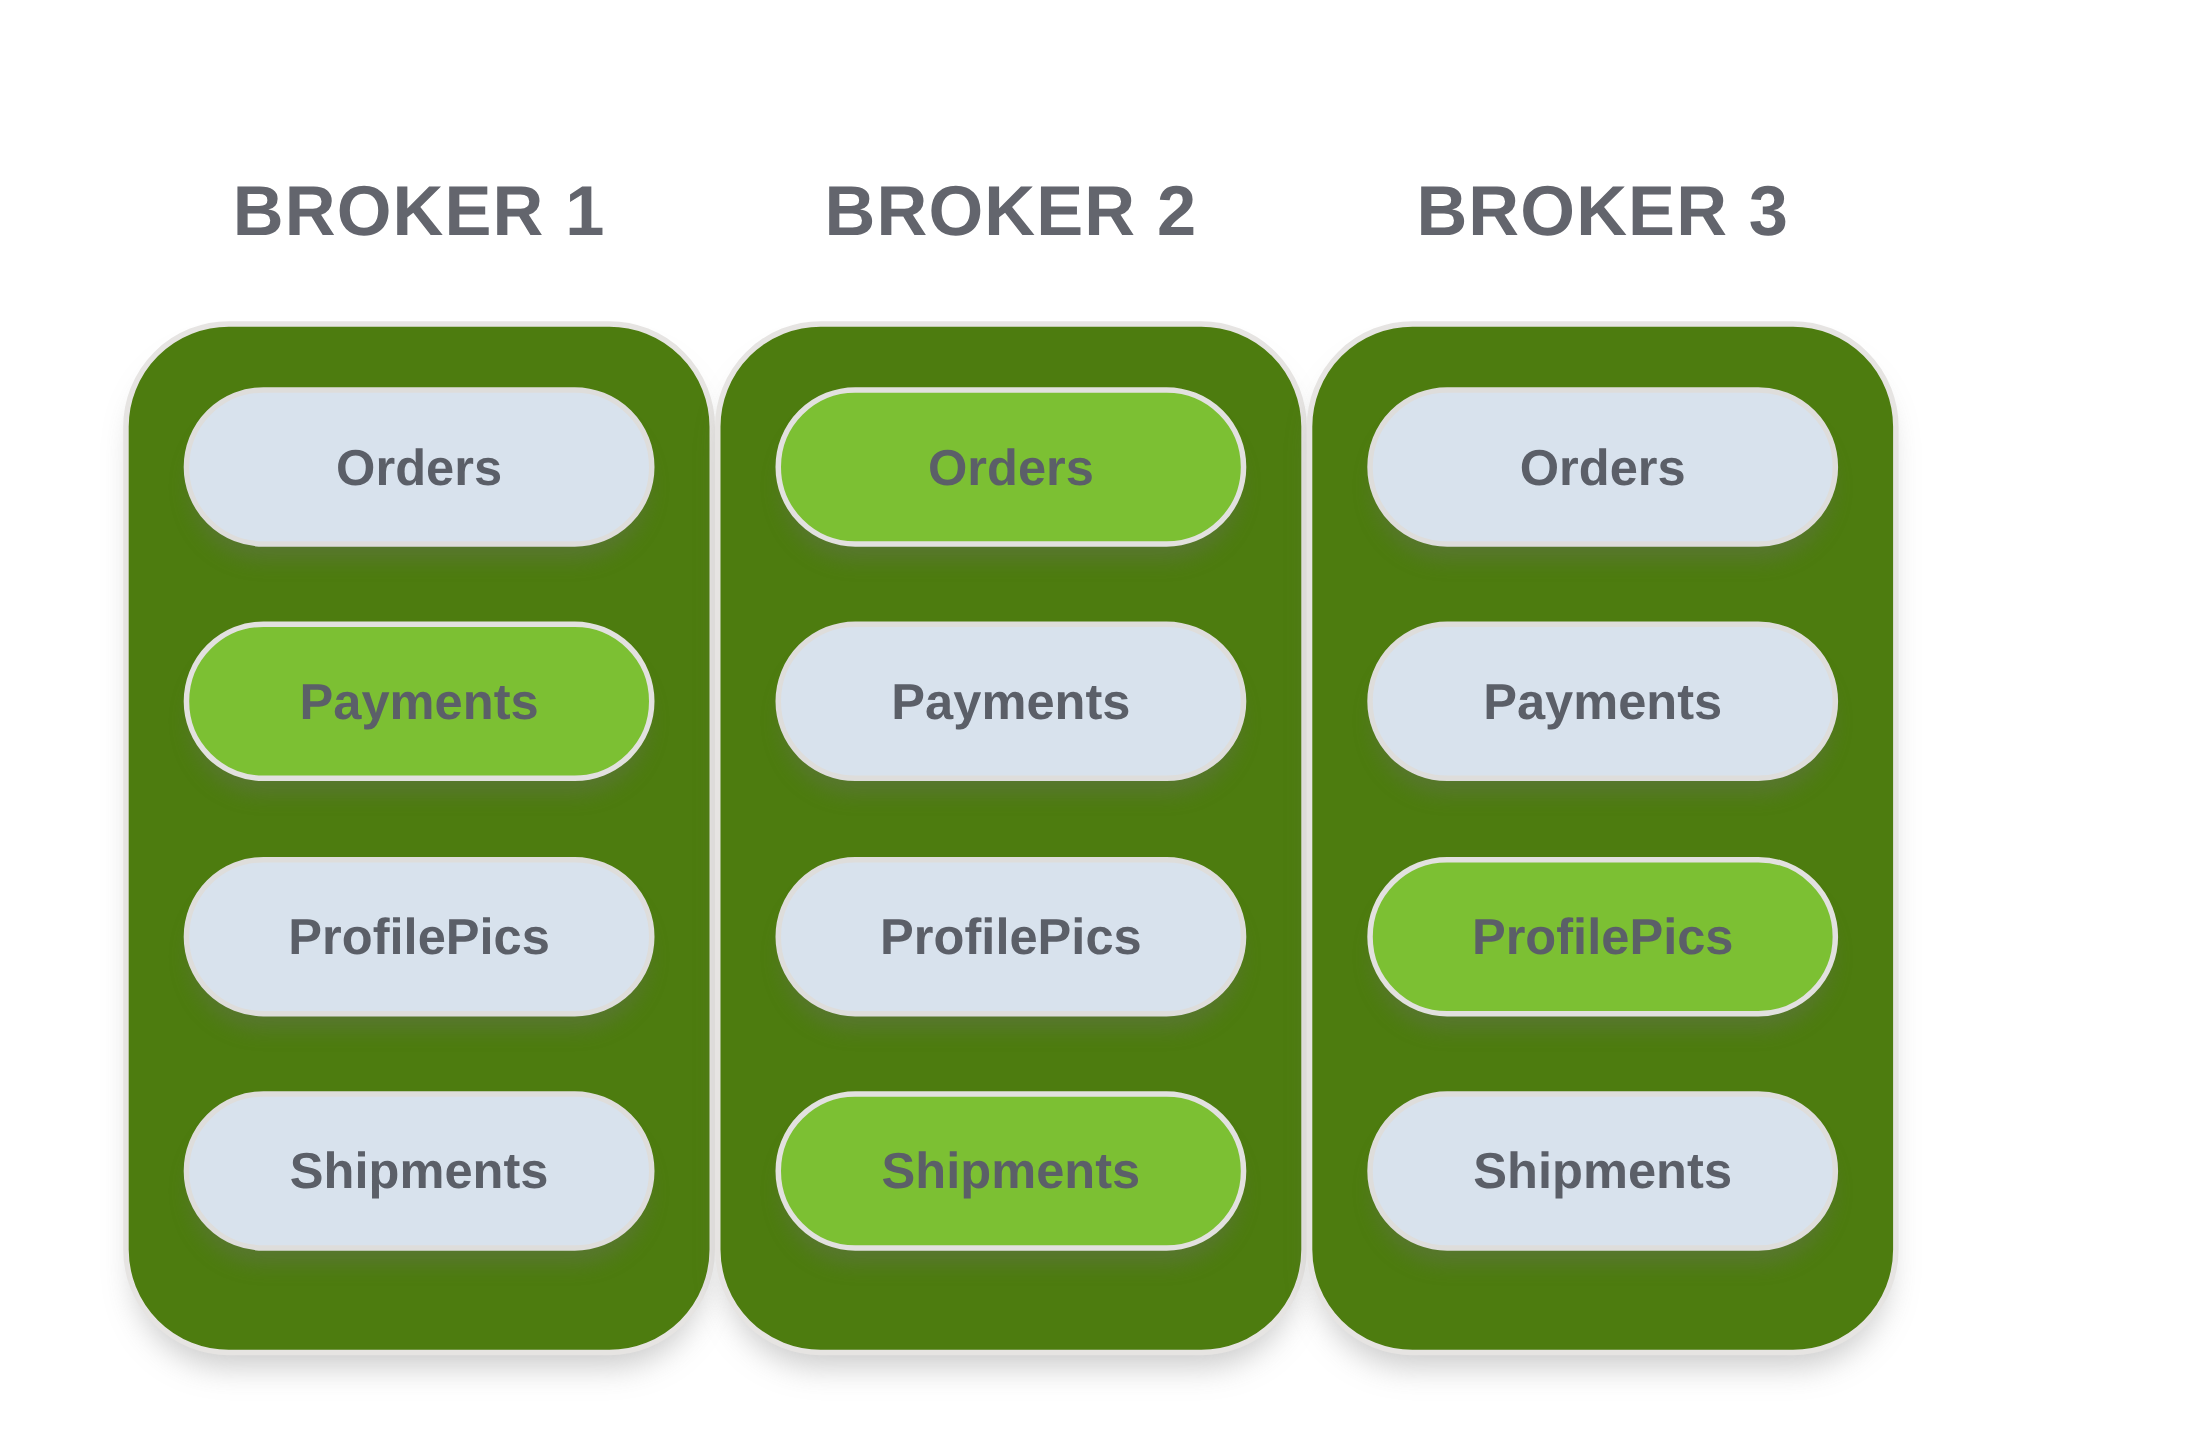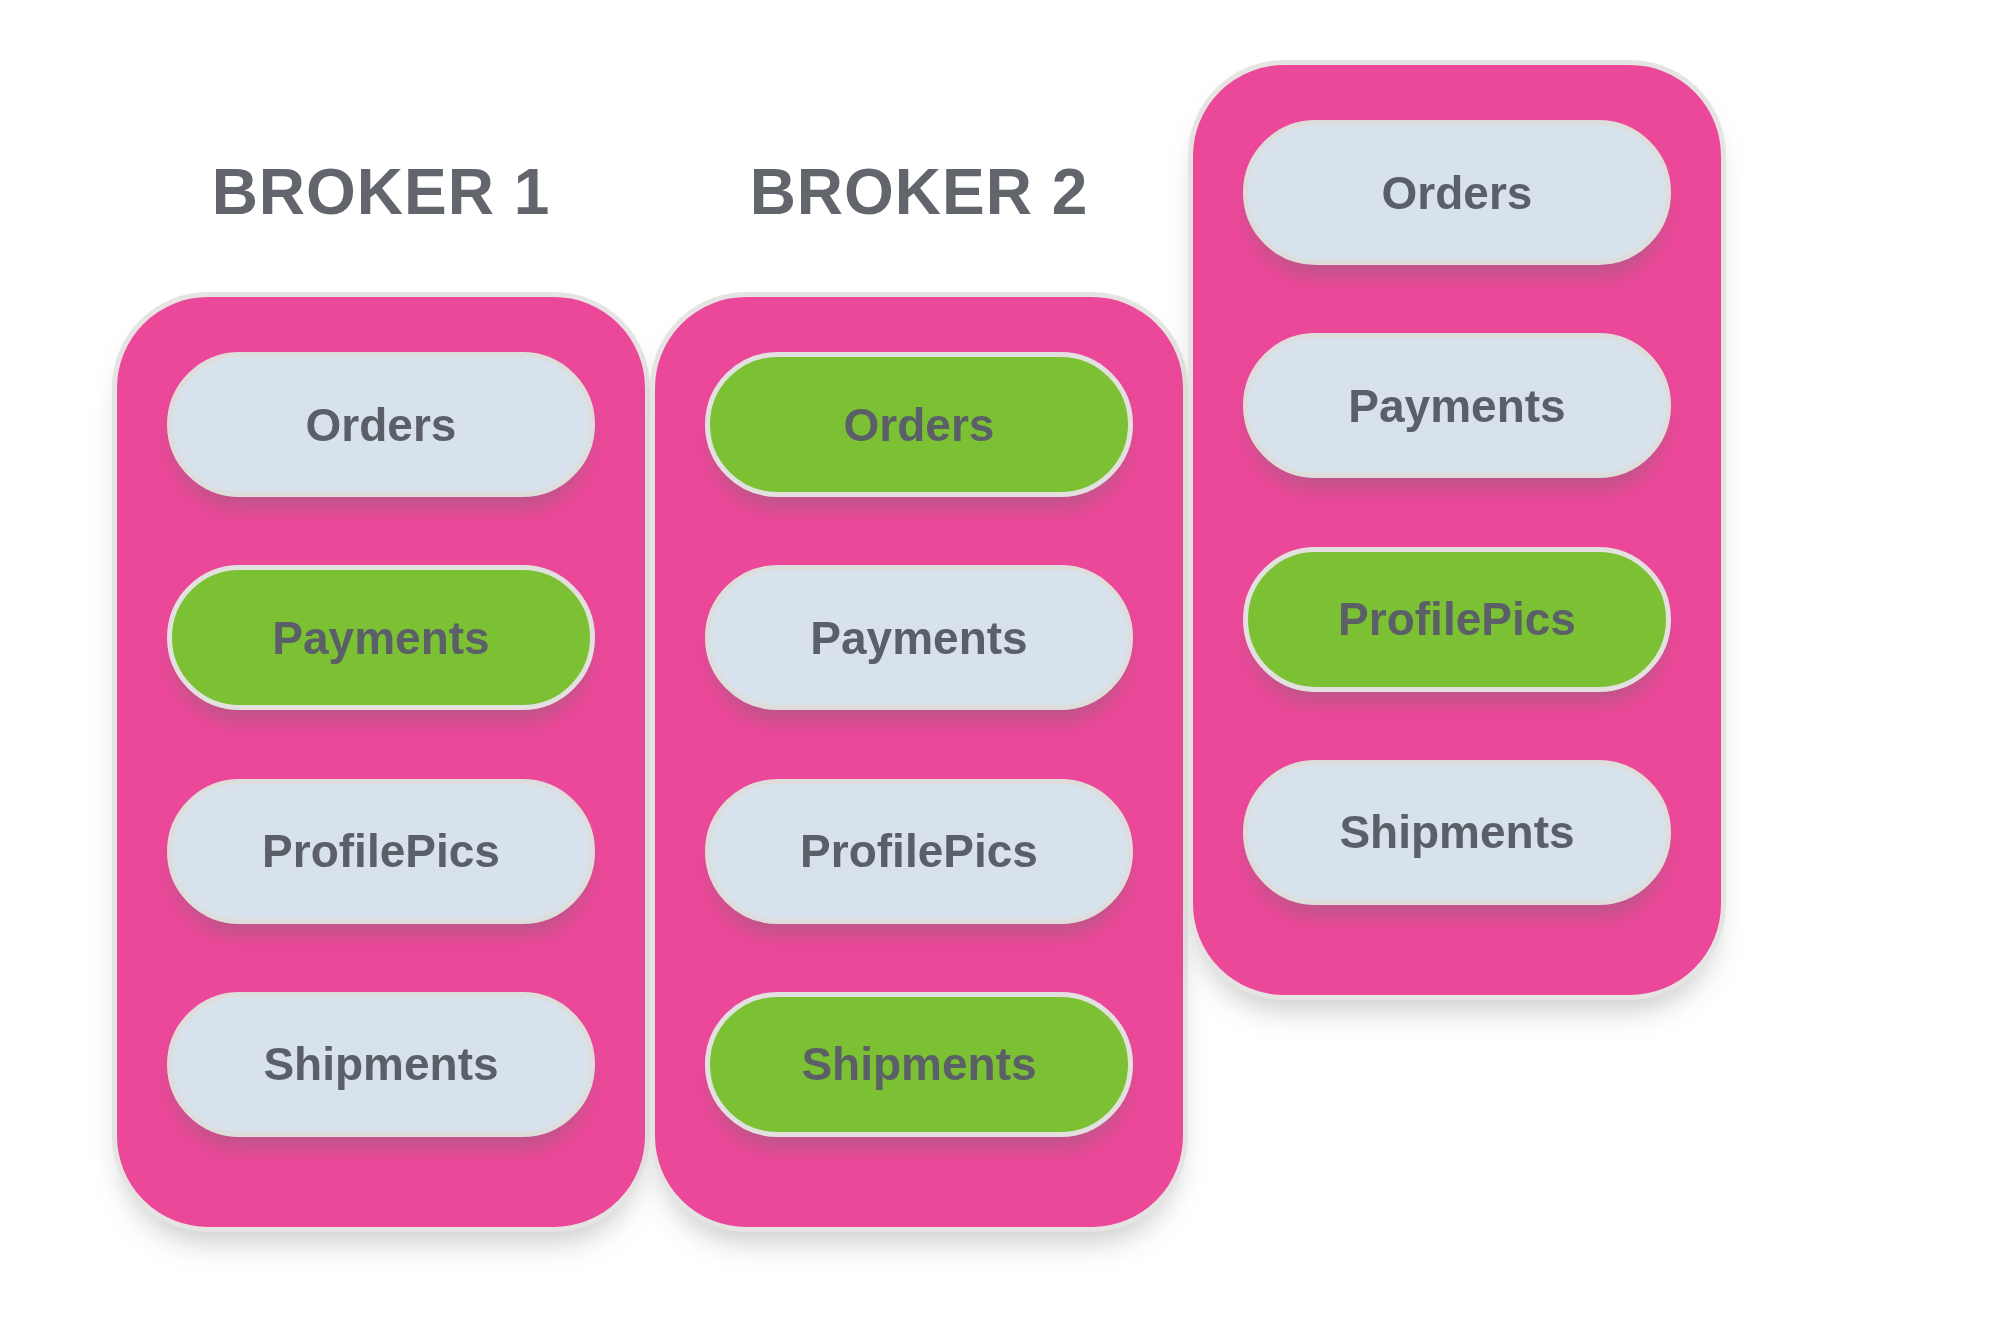--- a/index.html
+++ b/index.html
@@ -30,21 +30,21 @@
     font-size: 64px;
     font-weight: bold;
     letter-spacing: 1px;
     color: #63656d;
   }
   .panel {
     margin-top: 60px;
     box-sizing: border-box;
     height: 940px;
     border-radius: 96px;
-    background: #ec4899;
+    background: #4d7c0f;
     border: 5px solid #e6e4e2;
     box-shadow: 0 20px 28px -10px rgba(120,120,120,0.38);
     padding: 55px 50px 90px 50px;
     display: flex;
     flex-direction: column;
     justify-content: space-between;
   }
   .pill {
     box-sizing: border-box;
     height: 145px;
@@ -83,20 +83,21 @@
     <div class="broker-title">BROKER 2</div>
     <div class="panel">
       <div class="pill green">Orders</div>
       <div class="pill">Payments</div>
       <div class="pill">ProfilePics</div>
       <div class="pill green">Shipments</div>
     </div>
   </div>
 
   <div class="column">
+    <div class="broker-title">BROKER 3</div>
     <div class="panel">
       <div class="pill">Orders</div>
       <div class="pill">Payments</div>
       <div class="pill green">ProfilePics</div>
       <div class="pill">Shipments</div>
     </div>
   </div>
 
 </div>
 

